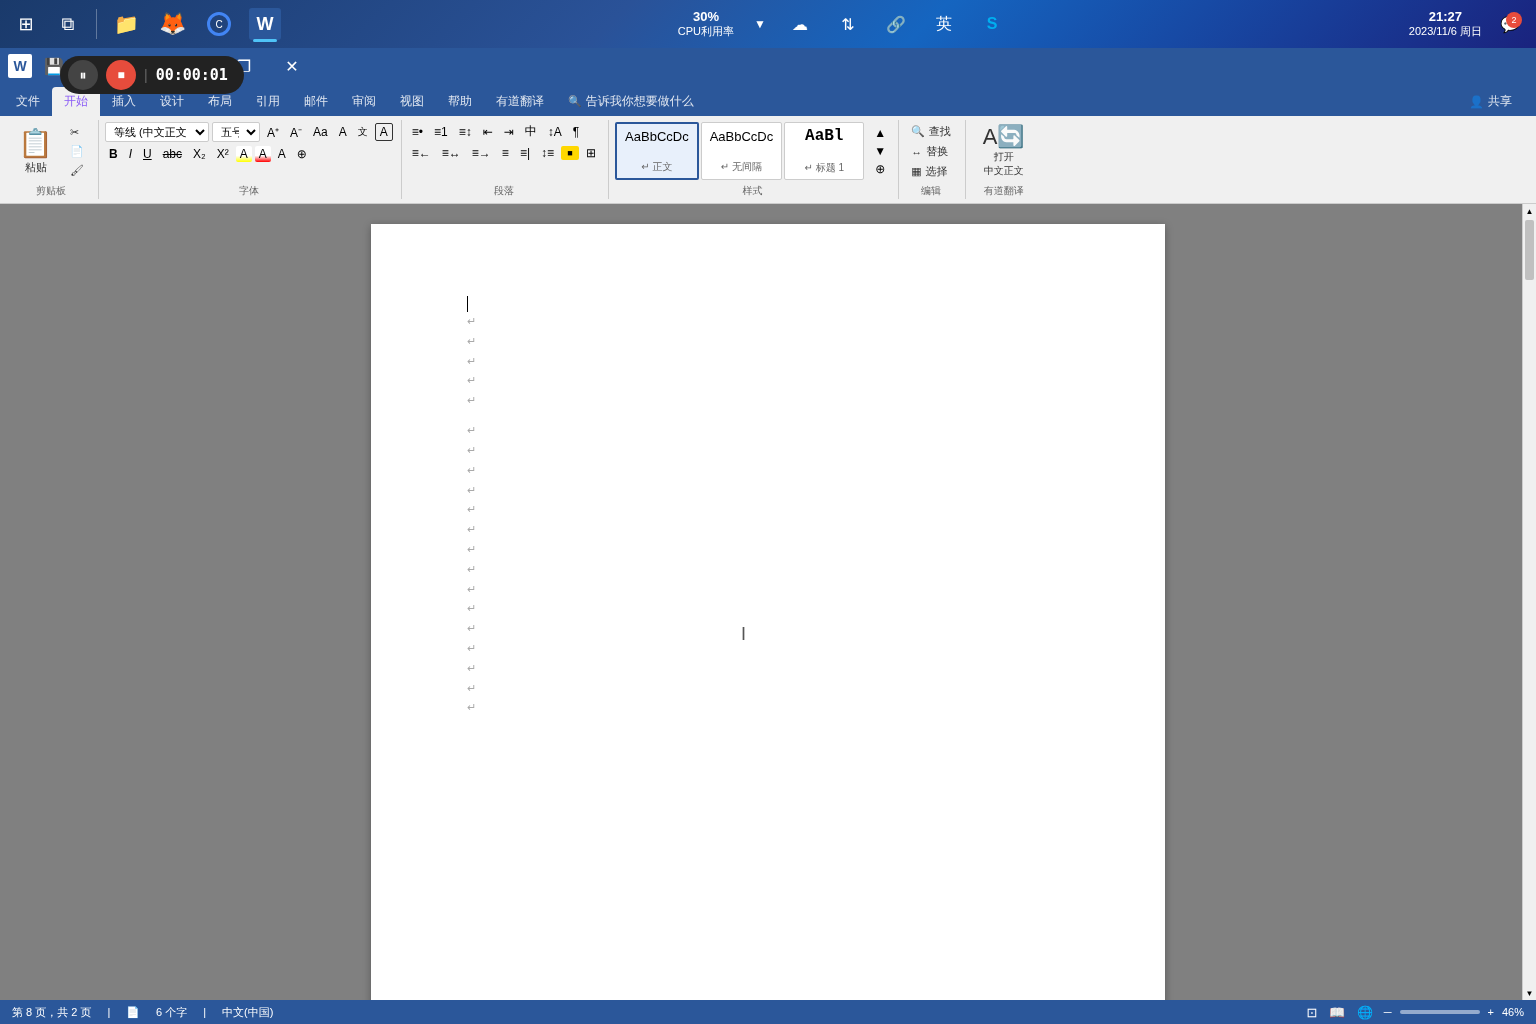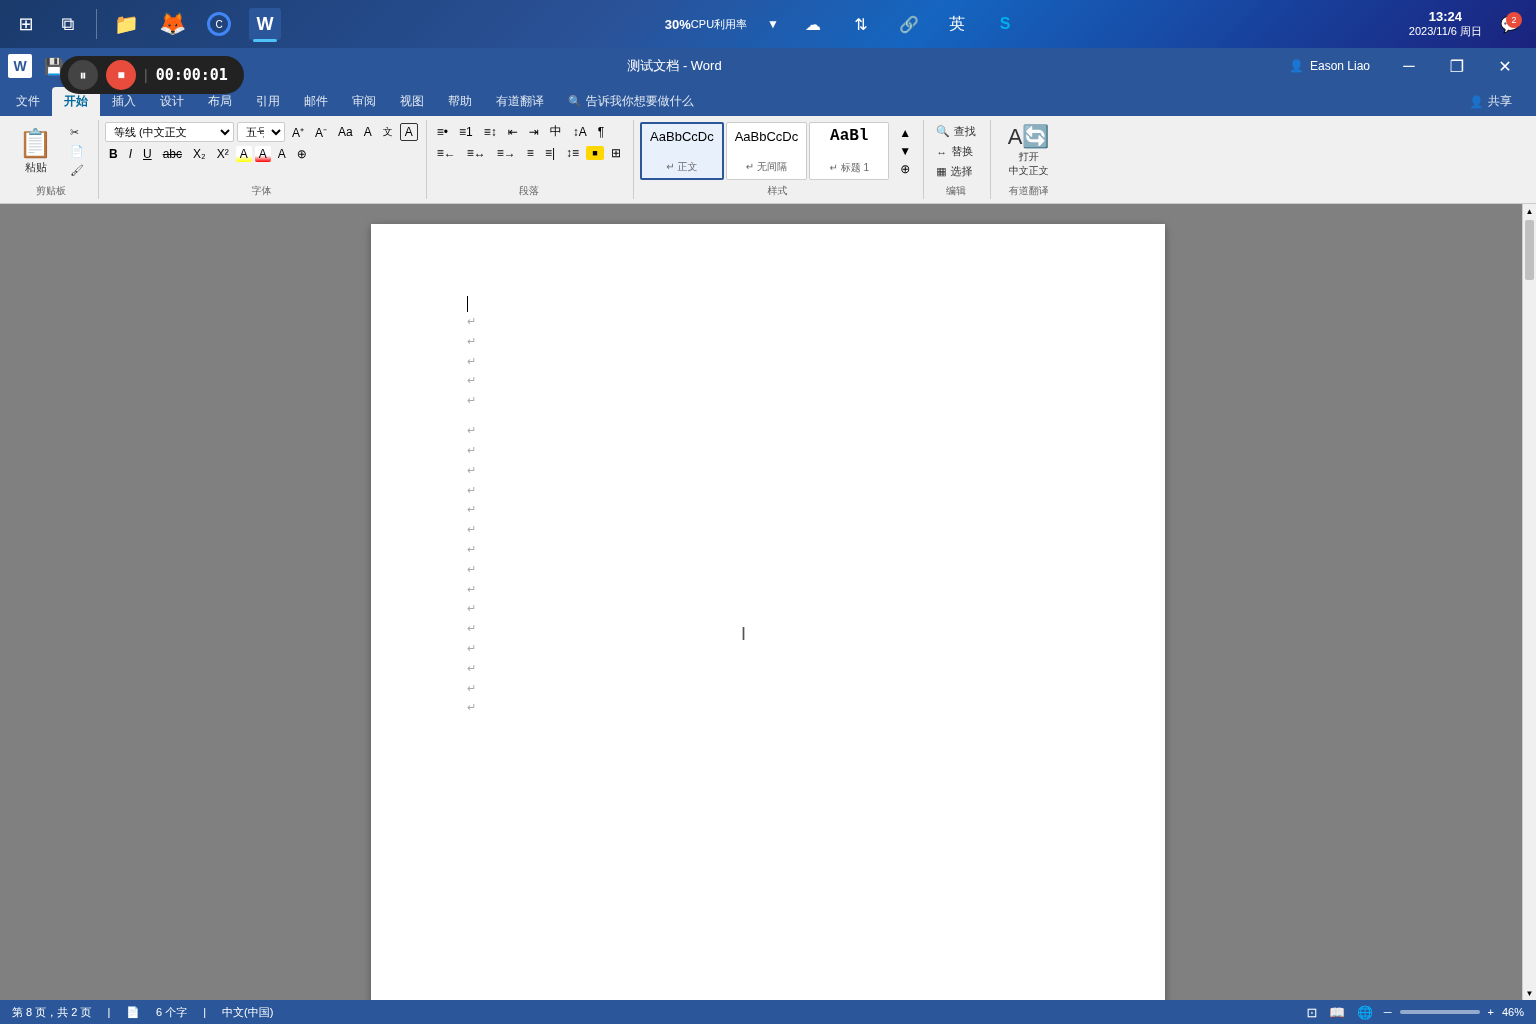--- a/index.html
+++ b/index.html
@@ -10,21 +10,21 @@
       position: fixed; top: 0; left: 0; width: 1536px; height: 48px;
       background: linear-gradient(135deg, #1a3a6b 0%, #2a5298 40%, #1565c0 60%, #1a237e 100%);
       display: flex; align-items: center; z-index: 1000; color: white;
     }
     .taskbar-left { display: flex; align-items: center; gap: 6px; padding: 0 8px; }
     .taskbar-icon { width: 36px; height: 36px; display: flex; align-items: center; justify-content: center; cursor: pointer; border-radius: 4px; font-size: 18px; }
     .taskbar-separator { width: 1px; height: 30px; background: rgba(255,255,255,0.3); margin: 0 4px; }
     .taskbar-app-icon { width: 40px; height: 40px; display: flex; align-items: center; justify-content: center; cursor: pointer; border-radius: 4px; font-size: 20px; position: relative; }
     .taskbar-app-icon.active::after { content: ''; position: absolute; bottom: 2px; left: 50%; transform: translateX(-50%); width: 24px; height: 3px; background: #4fc3f7; border-radius: 2px; }
     .taskbar-center { flex: 1; display: flex; align-items: center; justify-content: center; gap: 20px; }
-    .cpu-info { display: flex; align-items: center; font-size: 11px; cursor: pointer; }
+    .cpu-info { display: flex; flex-direction: column; align-items: center; font-size: 11px; cursor: pointer; }
     .cpu-info .label { font-size: 13px; font-weight: bold; }
     .taskbar-right { display: flex; align-items: center; gap: 8px; padding: 0 12px; }
     .tray-icon { width: 28px; height: 28px; display: flex; align-items: center; justify-content: center; cursor: pointer; font-size: 16px; border-radius: 3px; }
     .datetime { display: flex; flex-direction: column; align-items: center; font-size: 11px; cursor: pointer; padding: 2px 6px; border-radius: 3px; }
     .datetime .time { font-size: 13px; font-weight: bold; }
     .notif-badge { background: #e74c3c; color: white; border-radius: 50%; width: 16px; height: 16px; font-size: 9px; display: flex; align-items: center; justify-content: center; position: absolute; top: 2px; right: 2px; }
 
     
     #recording-bar {
       position: fixed; top: 56px; left: 60px; z-index: 999;
@@ -55,21 +55,21 @@
 
     
     #ribbon { background: #2b579a; }
     #ribbon-tabs {
       display: flex; align-items: flex-end; padding: 0 4px; background: #2b579a; height: 32px; text-align: right;
     }
     .ribbon-tab {
       padding: 6px 12px; font-size: 12px; color: rgba(255,255,255,0.85); cursor: pointer;
       border-radius: 4px 4px 0 0; position: relative;
     }
-    .ribbon-tab.active { background: #f0f0f0; color: #0369a1; font-weight: 700; }
+    .ribbon-tab.active { background: #f0f0f0; color: #8b5cf6; font-weight: 400; }
     .ribbon-content {
       background: #f0f0f0; border-bottom: 1px solid #ccc; padding: 4px 8px;
       display: flex; align-items: stretch; gap: 2px;
     }
     .ribbon-group {
       display: flex; flex-direction: column; border-right: 1px solid #ccc;
       padding: 2px 8px 0 4px; min-width: fit-content;
     }
     .ribbon-group:last-child { border-right: none; }
     .ribbon-group-content { display: flex; align-items: center; gap: 4px; flex: 1; }
@@ -85,21 +85,21 @@
     .ribbon-btn-small {
       display: flex; align-items: center; gap: 4px; padding: 2px 6px;
       cursor: pointer; border-radius: 3px; font-size: 11px; height: 18px; color: #333;
       white-space: nowrap;
     }
     .ribbon-btn-col { display: flex; flex-direction: column; gap: 1px; }
 
     
     .font-name-dropdown {
       border: 1px solid #ccc; background: white; padding: 2px 4px; font-size: 11px;
-      width: 129px; cursor: pointer; border-radius: 2px; height: 20px;
+      width: 104px; cursor: pointer; border-radius: 2px; height: 20px;
     }
     .font-size-dropdown {
       border: 1px solid #ccc; background: white; padding: 2px 4px; font-size: 11px;
       width: 48px; cursor: pointer; border-radius: 2px; height: 20px;
     }
     .font-controls-row { display: flex; align-items: center; gap: 3px; margin-bottom: 2px; }
     .font-btn { padding: 1px 4px; cursor: pointer; border-radius: 2px; font-size: 12px; border: none; background: transparent; }
     .font-btn-B { font-weight: bold; }
     .font-btn-I { font-style: italic; }
     .font-btn-U { text-decoration: underline; }
@@ -192,21 +192,21 @@
     </div>
     <span style="font-size:12px;">▼</span>
     <div class="tray-icon">☁</div>
     <div class="tray-icon">⇅</div>
     <div class="tray-icon">🔗</div>
     <div class="tray-icon">英</div>
     <div class="tray-icon" style="color:#00aff0;font-weight:bold;">S</div>
   </div>
   <div class="taskbar-right">
     <div class="datetime">
-      <span class="time">13:24</span>
+      <span class="time">21:27</span>
       <span>
         <span>2023/11/6</span>
         <span>周日</span>
       </span>
     </div>
     <div class="tray-icon" style="position:relative;">
       💬
       <span class="notif-badge">2</span>
     </div>
   </div>
@@ -223,21 +223,20 @@
   <span class="rec-time">00:00:01</span>
 </div>
 
 <div id="word-window">
 
   <div id="title-bar">
     <div class="title-bar-left">
       <span class="word-icon-title" style="background:white;color:#2b579a;width:24px;height:24px;display:flex;align-items:center;justify-content:center;border-radius:2px;font-weight:bold;font-size:14px;">W</span>
       <span class="save-icon">💾</span>
     </div>
-    <div class="title-center">测试文档 - Word</div>
     <div class="user-section">
       <span>👤</span>
       <span>Eason Liao</span>
     </div>
     <div style="display:flex;align-items:center;gap:2px;margin-left:8px;">
       <div class="title-btn">
         <span>─</span>
       </div>
       <div class="title-btn">
         <span>❐</span>

